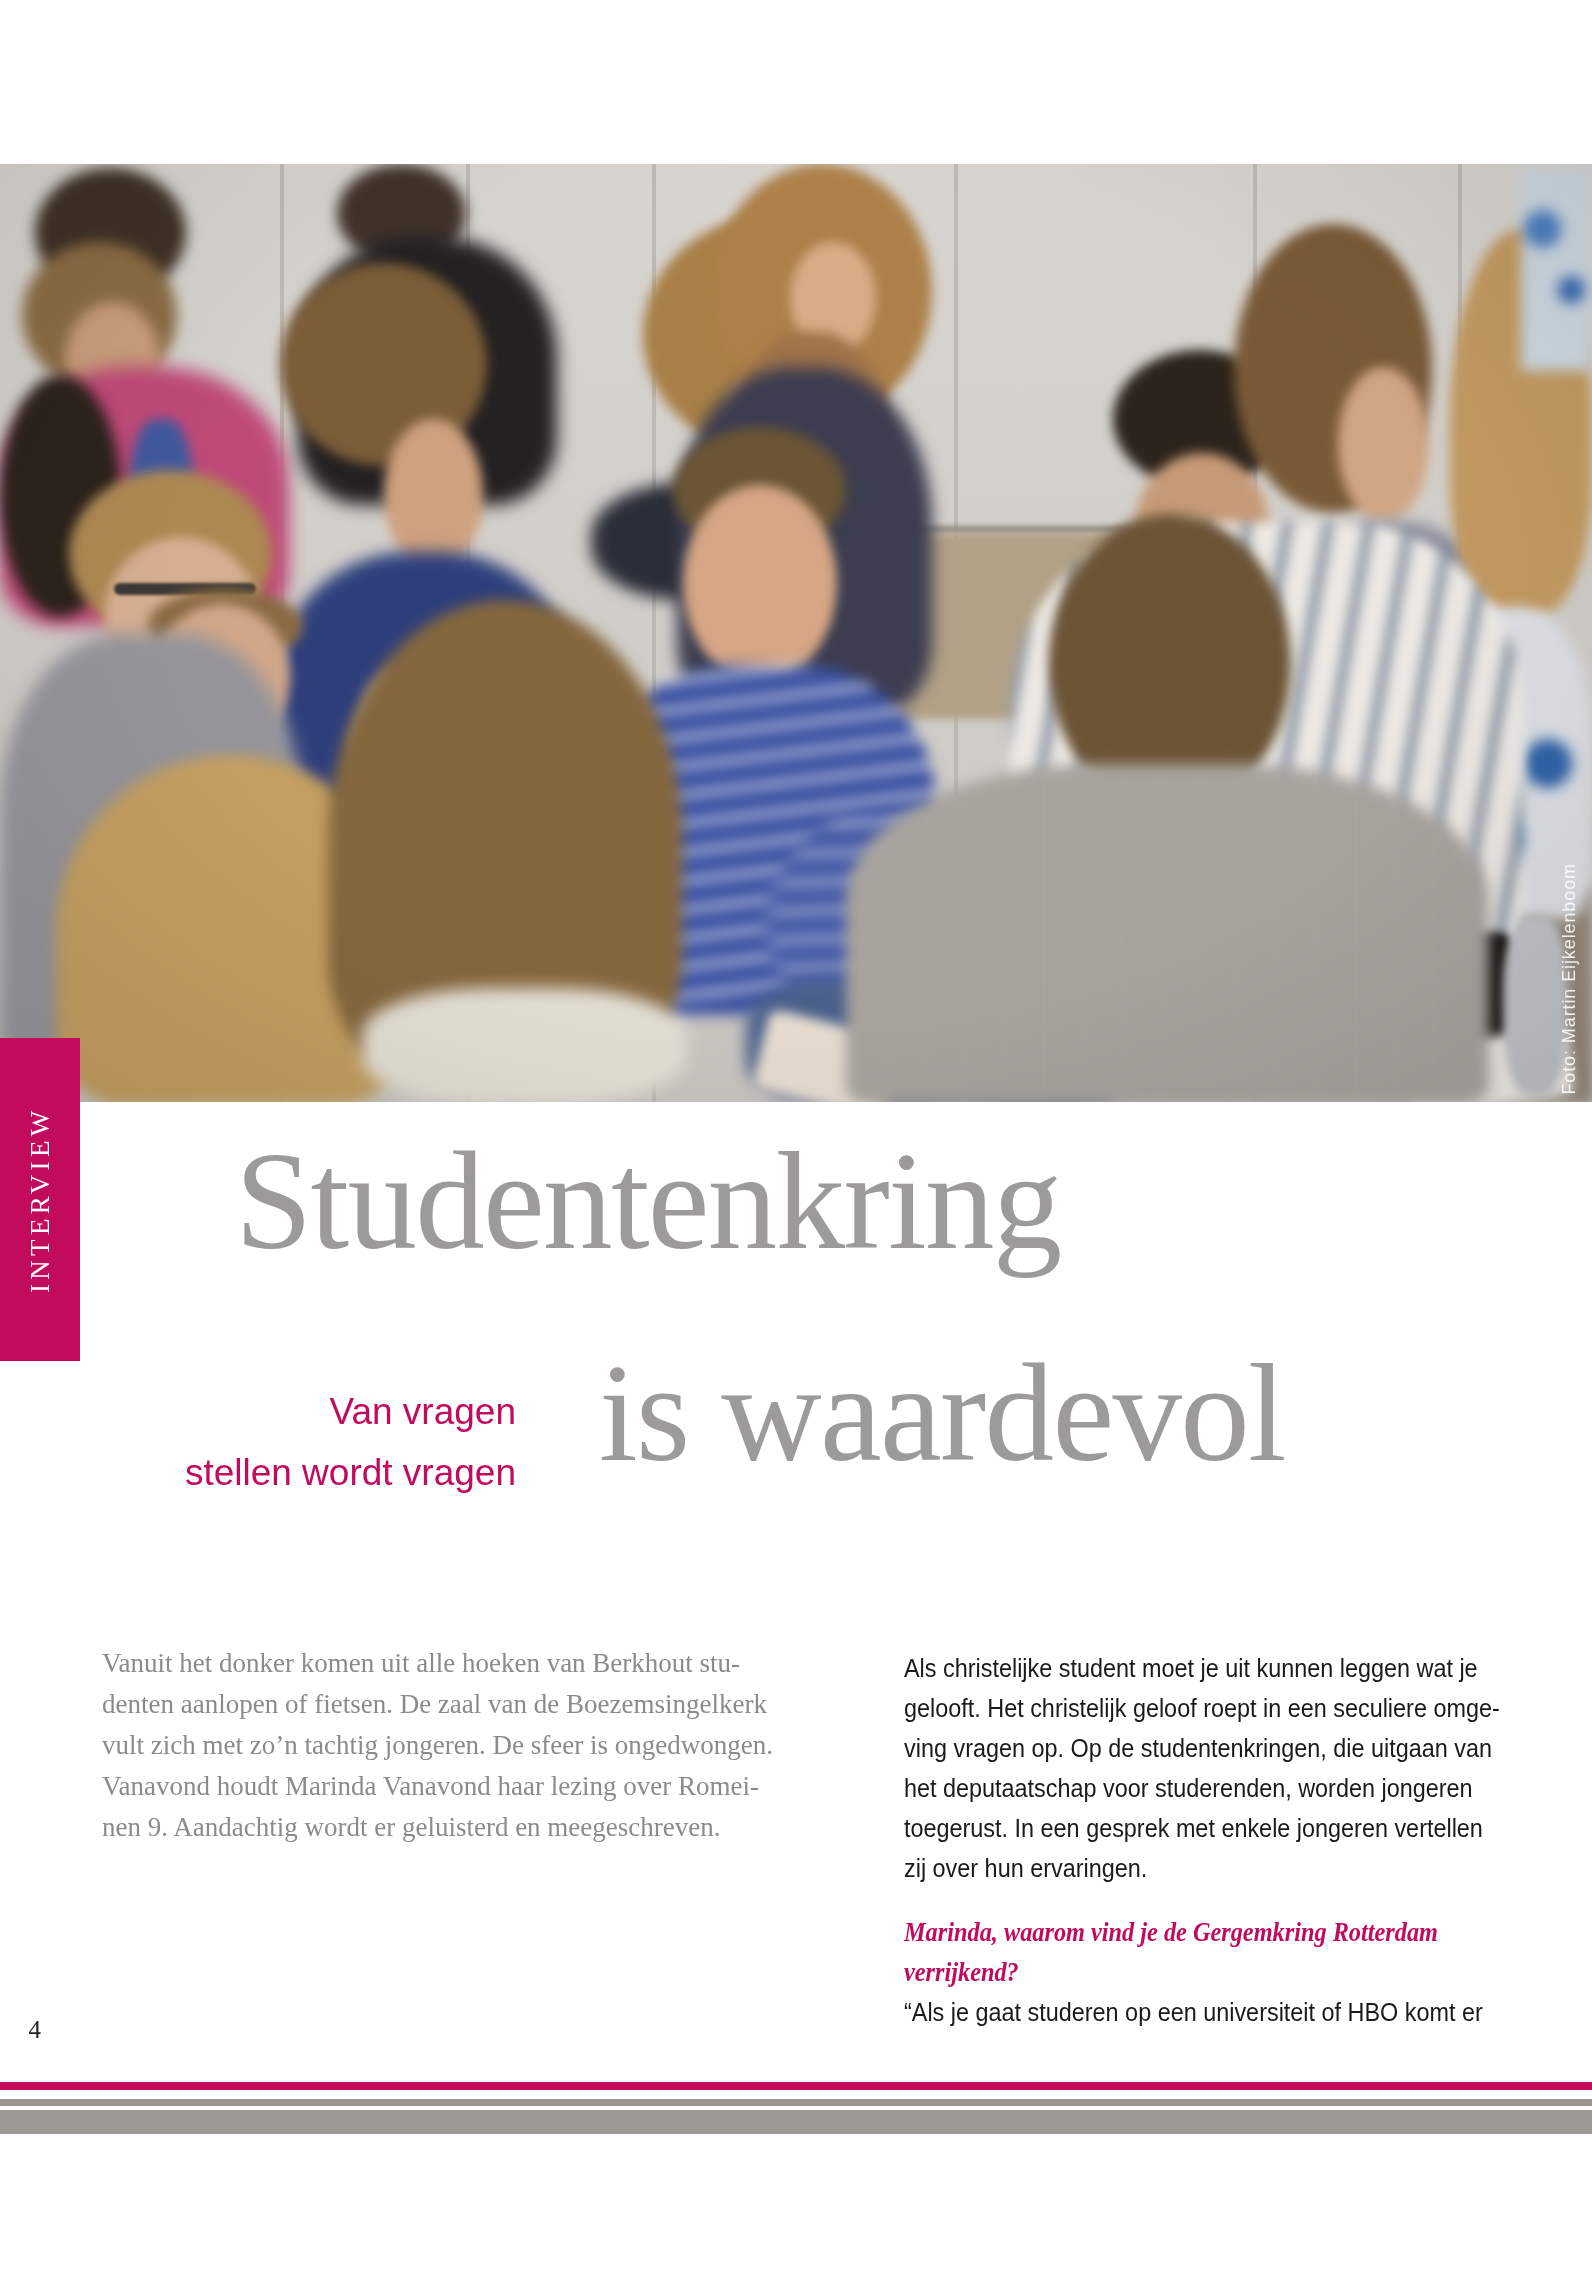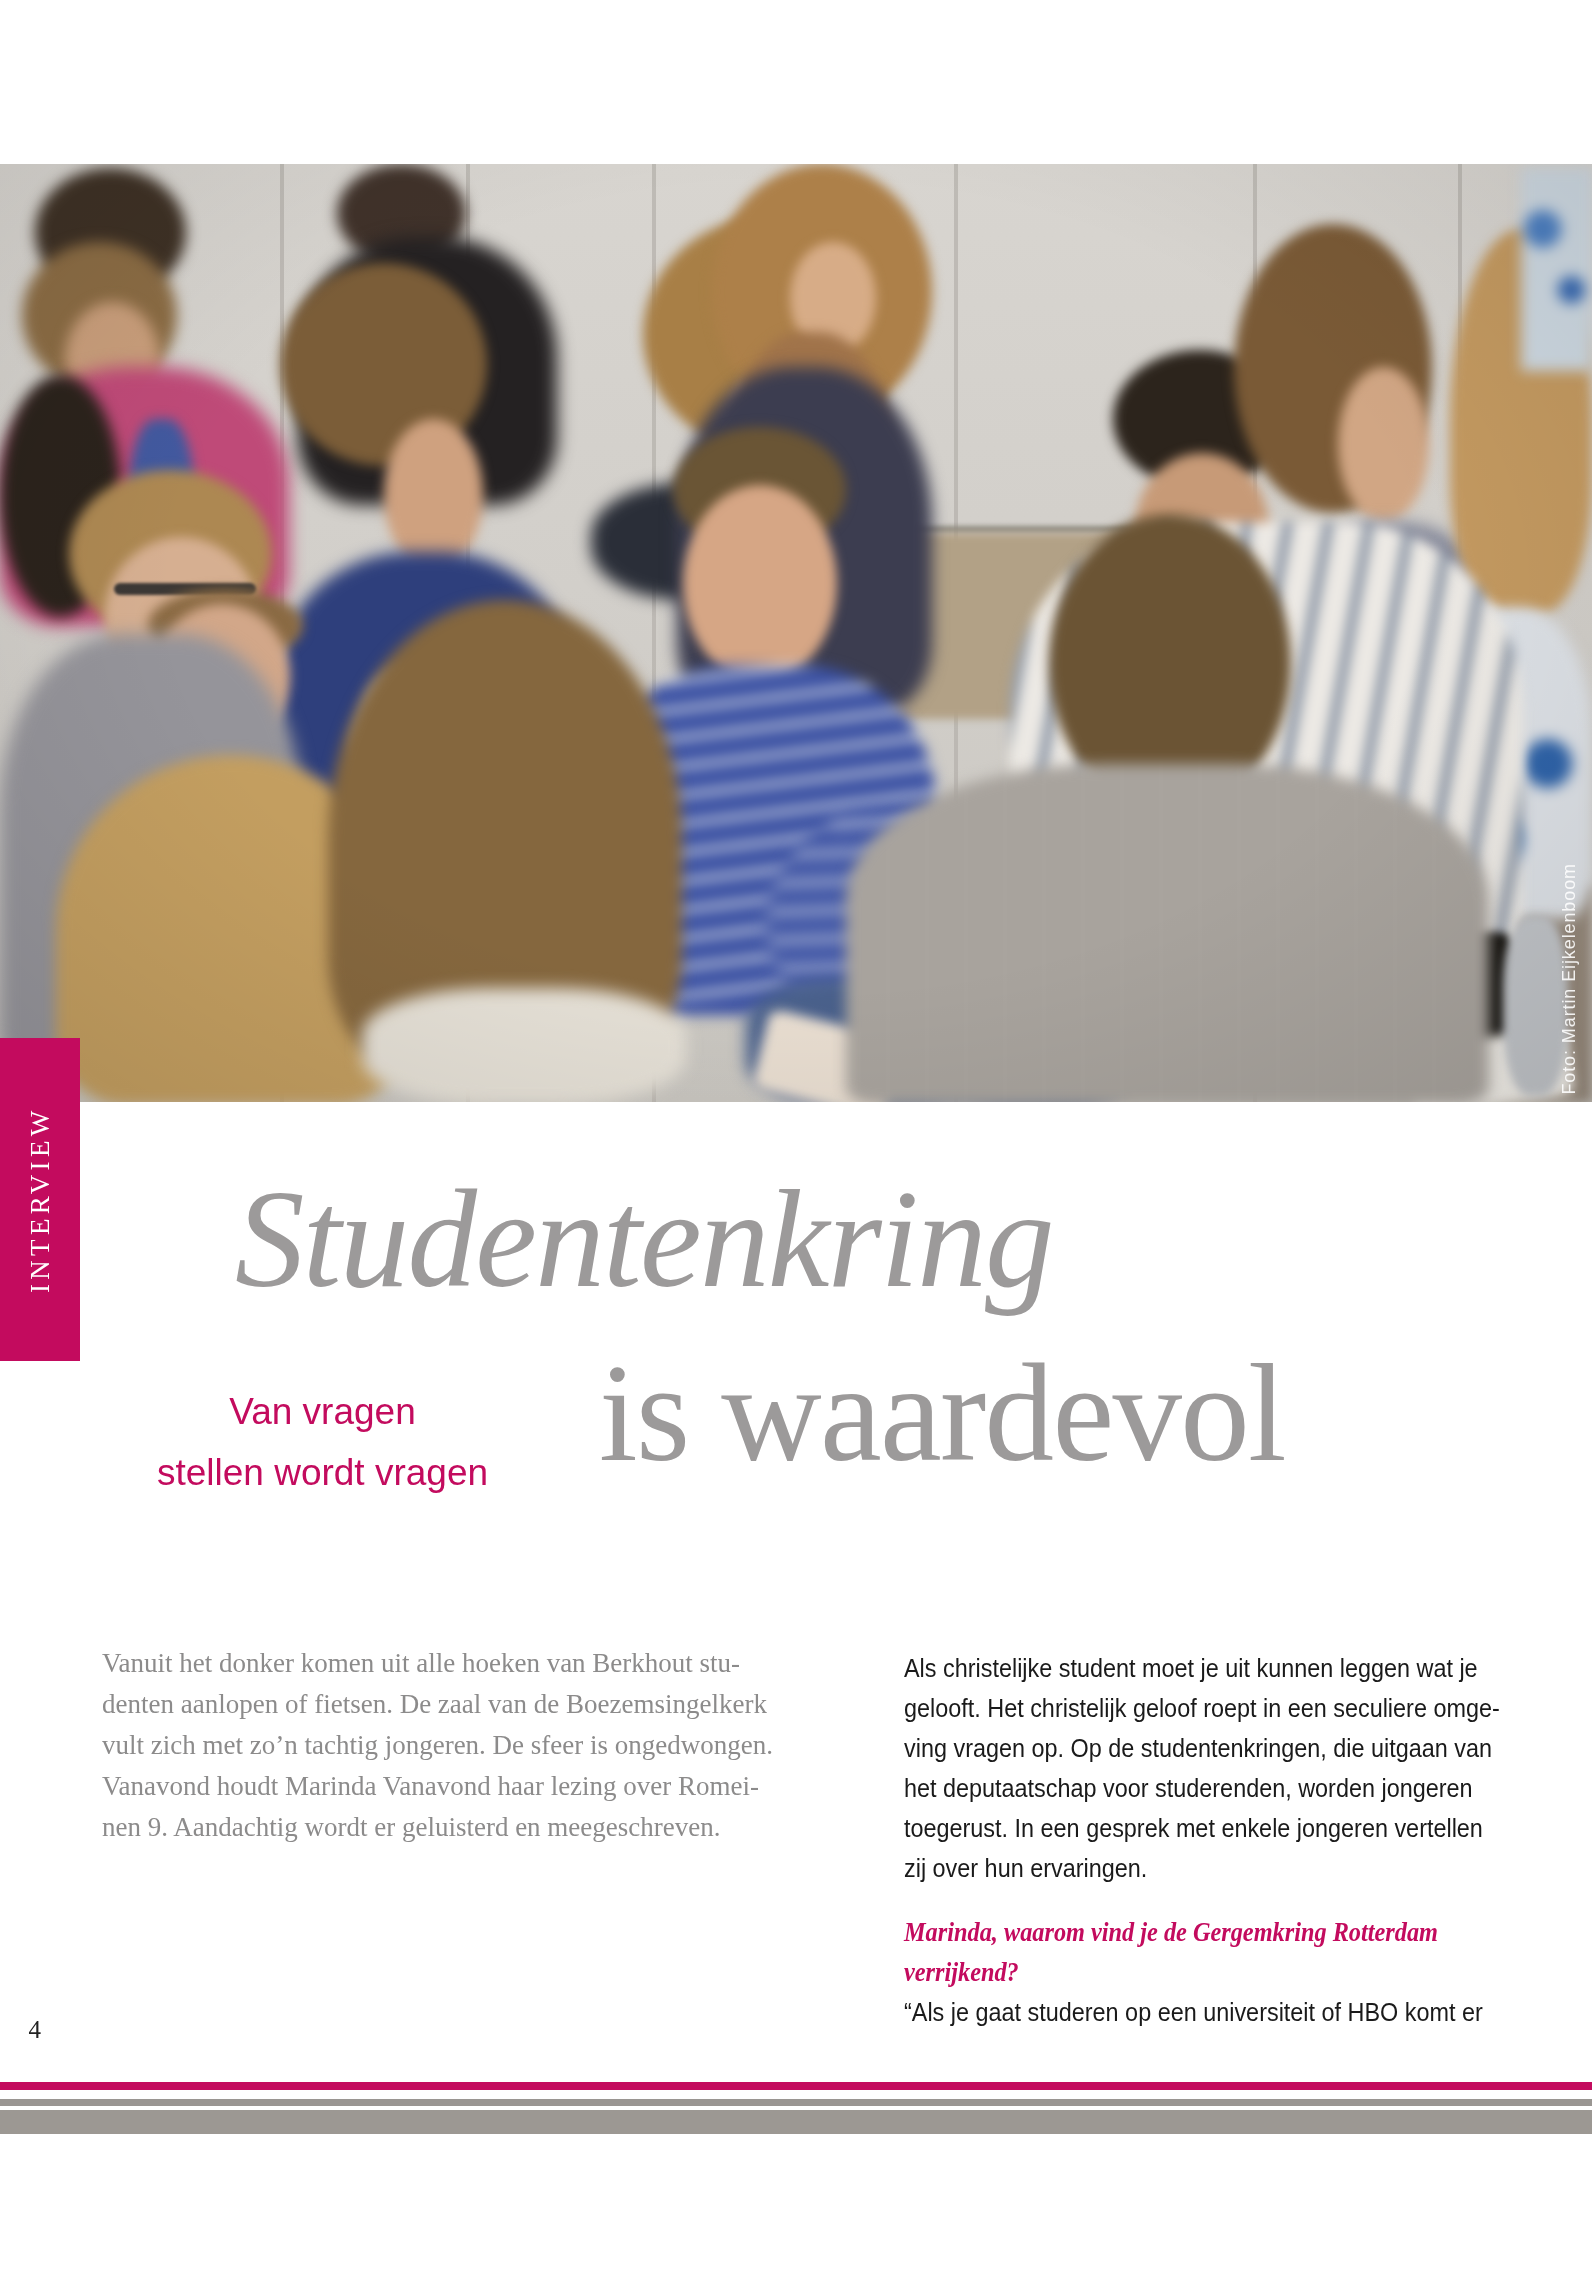--- a/index.html
+++ b/index.html
@@ -21,23 +21,23 @@
   .photo-credit{position:absolute;right:12px;bottom:7px;writing-mode:vertical-rl;transform:rotate(180deg);
     color:rgba(255,255,255,.88);font-size:18px;letter-spacing:0.9px;font-family:"Liberation Sans",sans-serif;}
   
   .interview-tab{position:absolute;left:0;top:1038px;width:80px;height:323px;background:var(--accent);}
   .interview-label{position:absolute;inset:0;display:flex;align-items:center;justify-content:center;
     writing-mode:vertical-rl;transform:rotate(180deg);color:#ffffff;
     font-family:"Liberation Serif",serif;font-size:27px;letter-spacing:4.3px;}
   
   .title-line{position:absolute;color:var(--title-gray);font-family:"Liberation Serif",serif;
     font-size:139px;line-height:139px;white-space:nowrap;letter-spacing:-1.7px;}
-  .title-1{left:235px;top:1170px;font-style:italic;}
+  .title-1{left:235px;top:1132px;}
   .title-2{left:599px;top:1344px;}
-  .subtitle{position:absolute;left:129px;top:1381px;width:387px;text-align:center;
+  .subtitle{position:absolute;left:129px;top:1381px;width:387px;text-align:right;
     color:var(--accent);font-size:37px;line-height:61px;font-family:"Liberation Sans",sans-serif;}
   
   .intro-col{position:absolute;left:102px;top:1643px;width:759px;
     color:var(--intro-gray);font-family:"Liberation Serif",serif;font-size:27px;line-height:41px;}
   .right-col{position:absolute;left:904px;top:1648px;width:699px;
     transform:scaleX(.9);transform-origin:left top;
     color:var(--text-black);font-size:26px;line-height:40px;}
   .right-col .question{color:var(--accent);font-family:"Liberation Serif",serif;
     font-style:italic;font-weight:bold;font-size:27px;}
   .spacer{height:24px;}

